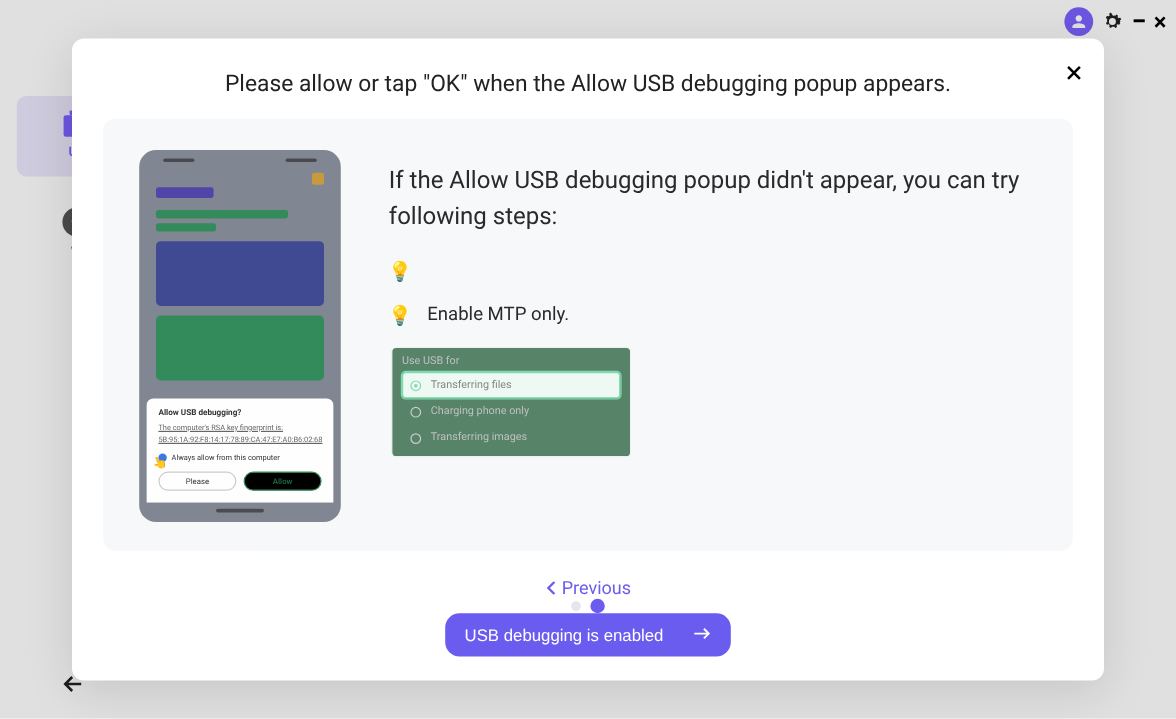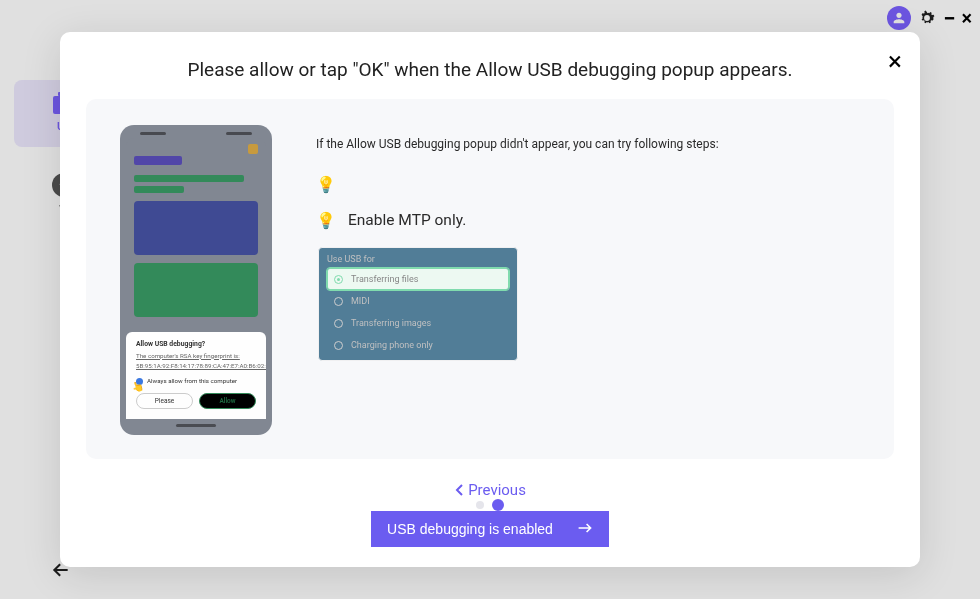--- a/index.html
+++ b/index.html
@@ -28,21 +28,21 @@
   .overlay { position: absolute; inset: 0; background: rgba(0,0,0,0.12); display: flex; align-items: flex-start; justify-content: center; padding-top: 32px; }
   .modal { background: #fff; width: 860px; border-radius: 10px; padding: 24px 26px 20px; position: relative; box-shadow: 0 8px 40px rgba(0,0,0,0.12); }
   .modal-close { position: absolute; top: 16px; right: 18px; cursor: pointer; font-size: 26px; line-height: 1; }
   .modal-title { text-align: center; font-size: 19px; font-weight: 400; color: #222; margin: 2px 0 18px; }
 
   
   .content { background: #f7f8fa; border-radius: 10px; padding: 26px 30px 24px; display: flex; gap: 40px; }
   .illus { flex: 0 0 160px; display: flex; align-items: flex-start; justify-content: center; }
 
   
-  .phone { width: 152px; height: 310px; background: #818792; border-radius: 14px; padding: 6px 6px 8px; position: relative; display:flex; flex-direction:column; }
+  .phone { width: 168px; height: 310px; background: #818792; border-radius: 14px; padding: 6px 6px 8px; position: relative; display:flex; flex-direction:column; }
   .phone-notch { display:flex; justify-content: space-between; padding: 1px 14px 3px; }
   .phone-notch span { display:block; background:#484a50; border-radius:2px; }
   .phone-notch .spk { width: 26px; height: 3px; }
   .phone-screen { flex:1; background:#818792; border-radius: 8px 8px 0 0; position:relative; padding: 6px 8px 0; overflow:hidden; }
   .ps-tr { position:absolute; top:6px; right:8px; width:10px; height:10px; background:#c79a3e; border-radius:2px; }
   .ps-bar-purple { width: 48px; height: 9px; background:#5146a8; margin-top: 12px; border-radius:2px; }
   .ps-bar-green1 { width: 110px; height: 7px; background:#338a5a; margin-top: 10px; border-radius:2px; }
   .ps-bar-green2 { width: 50px; height: 7px; background:#338a5a; margin-top: 4px; border-radius:2px; }
   .ps-block { width: 100%; background:#3f4a93; height: 54px; border-radius:4px; margin-top: 8px; }
   .ps-block.green { background:#338a5a; height: 54px; }
@@ -52,42 +52,42 @@
   .popup-check { display:flex; align-items:center; gap:4px; margin:6px 0 8px; }
   .popup-check .dot { width:7px; height:7px; border-radius:50%; background:#3b78e0; position:relative; }
   .popup-check .hand { position:absolute; left:-4px; top:4px; font-size:10px; line-height:1; transform: rotate(-20deg); }
   .popup-btns { display:flex; gap:6px; }
   .popup-btns .btn { flex:1; text-align:center; border:1px solid #ccc; border-radius:10px; padding:3px 0; font-size:6.5px; }
   .popup-btns .btn.allow { border-color:#338a5a; background:#000000; color:#1f6b42; font-weight:600; }
   .phone-home { height:3px; width:40px; background:#4a4c52; border-radius:2px; margin: 5px auto 0; }
 
   
   .right-col { flex:1; padding-top: 10px; color:#2a2a2a; }
-  .intro { font-size:12px; line-height:1.5; margin-bottom: 22px; }
+  .intro { font-size:20px; line-height:1.5; margin-bottom: 22px; }
   .tip { display:flex; align-items:center; gap:14px; margin-bottom: 18px; font-size:15.5px; }
   .bulb { width:18px; height:18px; position:relative; flex-shrink:0; }
   .bulb-emoji { font-size:16px; filter: hue-rotate(-10deg); }
 
   
-  .usb-box { margin-top: 4px; margin-left: 2px; width: 200px; background:#0c4a6e; border:1px solid #eee; border-radius:4px; padding: 6px 8px 4px; font-size:9px; color:#aaa; opacity:0.7; }
+  .usb-box { margin-top: 4px; margin-left: 2px; width: 200px; background:#14532d; border:1px solid #eee; border-radius:4px; padding: 6px 8px 4px; font-size:9px; color:#aaa; opacity:0.7; }
   .usb-box .hdr { margin-bottom:4px; }
   .usb-opt { display:flex; align-items:center; gap:8px; padding:5px 6px; border:1px solid transparent; border-radius:3px; }
   .usb-opt.selected { border:1px solid #4ecf8f; background:#eafaef; color:#555; position:relative;align-items:center; }
   .usb-opt.selected::before { content:""; position:absolute; left:-2px; top:-2px; right:-2px; bottom:-2px; border:1px solid #4ecf8f; border-radius:4px; pointer-events:none; }
   .radio { width:9px; height:9px; border:1px solid #bbb; border-radius:50%; display:inline-block; position:relative; }
   .usb-opt.selected .radio { border-color:#4ecf8f; }
   .usb-opt.selected .radio::after { content:""; position:absolute; inset:2px; background:#4ecf8f; border-radius:50%; }
 
   
   .footer { display:flex; align-items:center; justify-content:space-between; margin-top: 22px; flex-direction: column; }
   .prev { color:#6b5cf0; font-size:15px; display:flex; align-items:center; gap:4px; cursor:pointer; }
   .dots { display:flex; gap:8px; align-items:center; }
   .dot-nav { width:8px; height:8px; border-radius:50%; background:#e5e5eb; }
   .dot-nav.active { width:12px; height:12px; background:#6b5cf0; }
-  .primary-btn { background:#6b5cf0; color:#fff; border:none; border-radius:0; padding:10px 16px; font-size:14px; display:flex; align-items:center; gap:24px; cursor:pointer; }
+  .primary-btn { background:#6b5cf0; color:#fff; border:none; border-radius:12px; padding:10px 16px; font-size:14px; display:flex; align-items:center; gap:24px; cursor:pointer; }
   .primary-btn .arrow { display:inline-block; }
 </style>
 </head>
 <body>
 
 <div class="topbar">
   <div class="avatar">
     <svg viewBox="0 0 24 24">
         <path d="M12 12c2.2 0 4-1.8 4-4s-1.8-4-4-4-4 1.8-4 4 1.8 4 4 4zm0 2c-2.7 0-8 1.3-8 4v2h16v-2c0-2.7-5.3-4-8-4z"></path>
       </svg>
@@ -172,29 +172,25 @@
         </div>
 
         <div class="usb-box">
           <div class="hdr">Use USB for</div>
           <div class="usb-opt selected">
               <span class="radio"></span>
               <span>Transferring files</span>
             </div>
           <div class="usb-opt">
               <span class="radio"></span>
-              <span>MIDI</span>
+              <span>Charging phone only</span>
             </div>
           <div class="usb-opt">
               <span class="radio"></span>
               <span>Transferring images</span>
-            </div>
-          <div class="usb-opt">
-              <span class="radio"></span>
-              <span>Charging phone only</span>
             </div>
         </div>
       </div>
     </div>
 
     <div class="footer">
       <div class="prev">
         <svg width="10" height="14" viewBox="0 0 10 14" fill="none" stroke="#6b5cf0" stroke-width="2">
             <path d="M8 2L3 7l5 5"></path>
           </svg>

